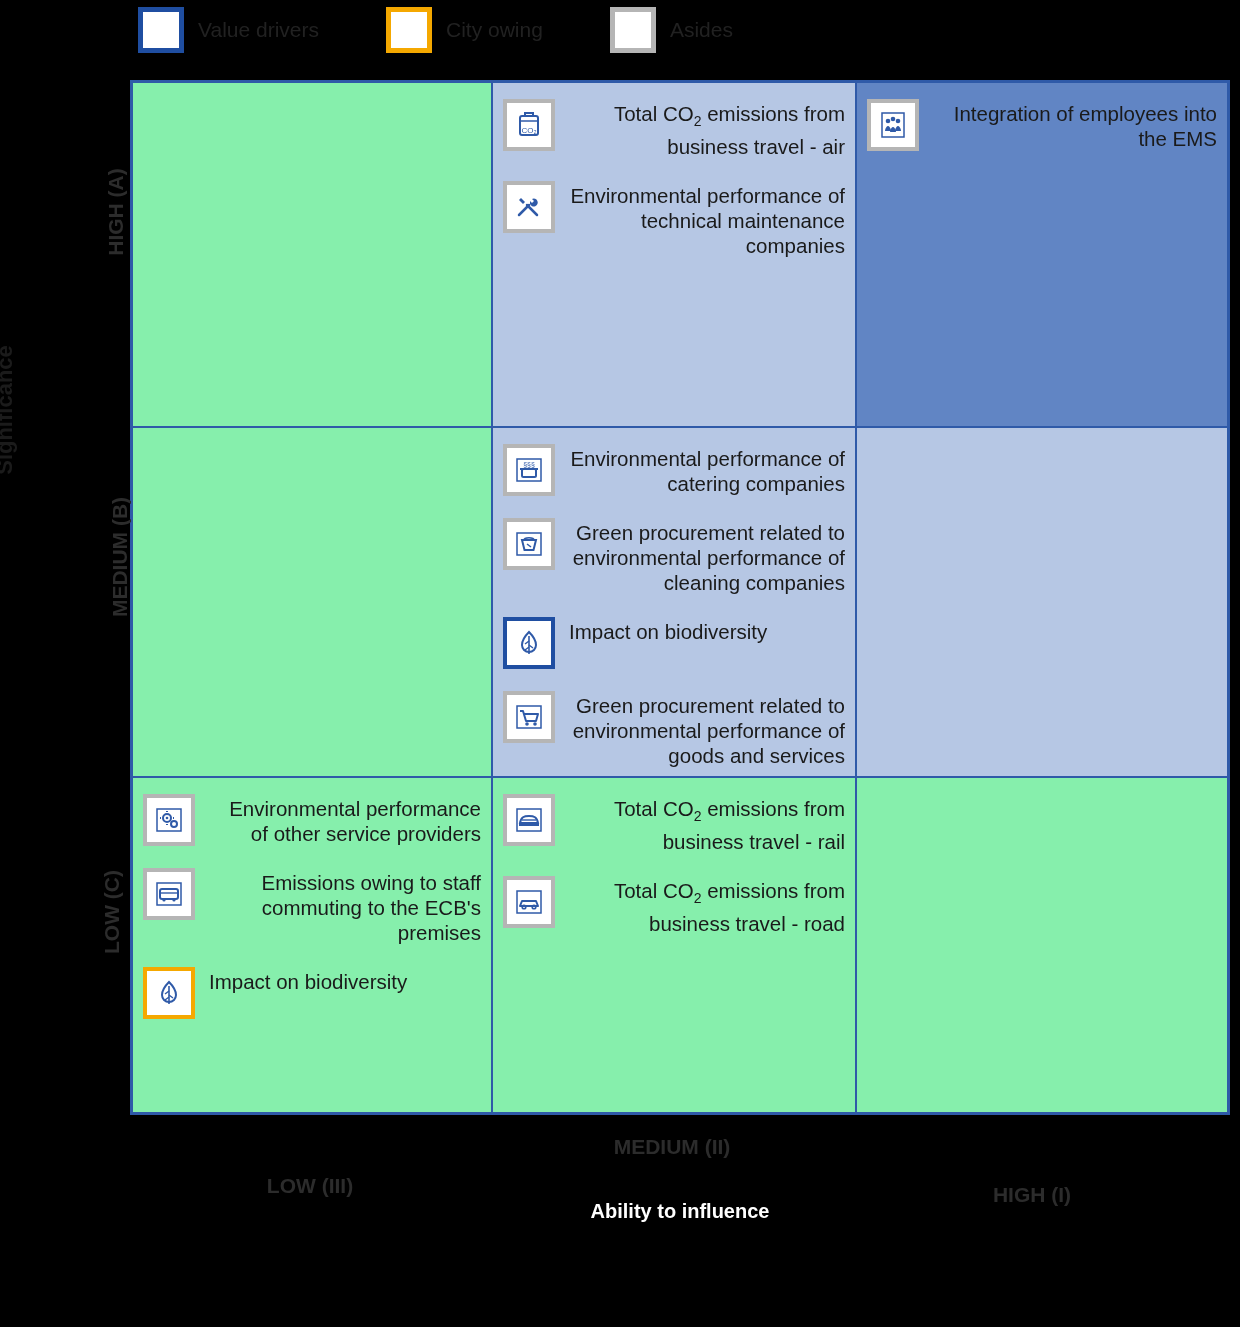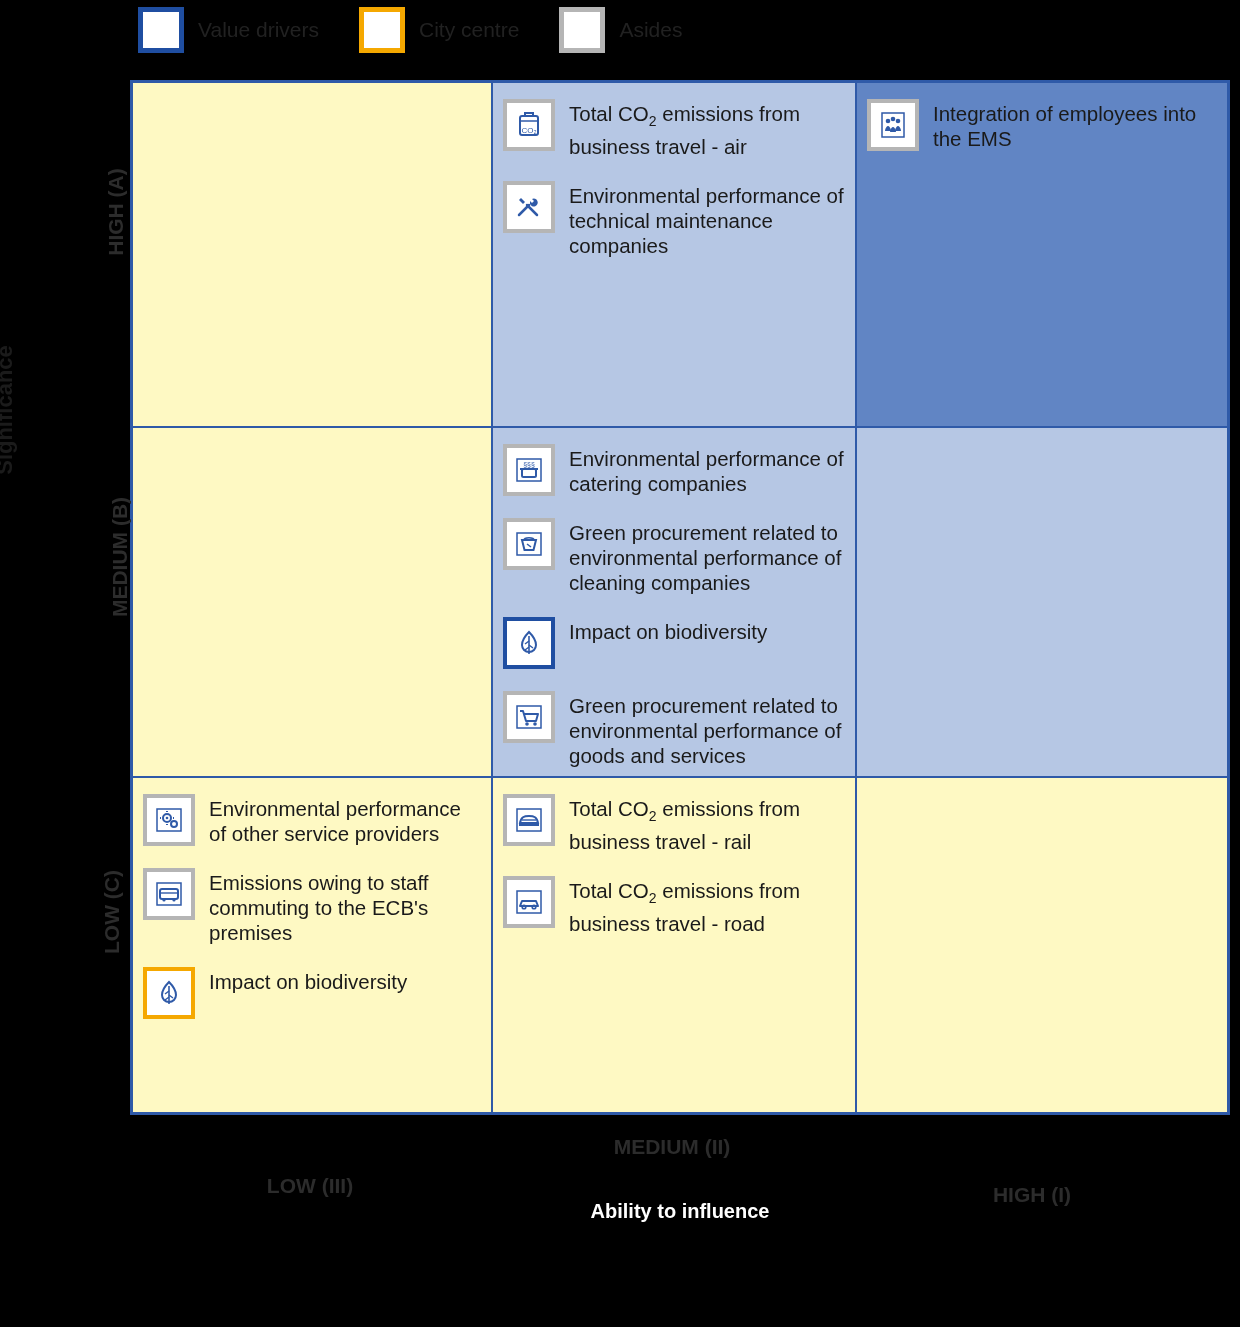--- a/index.html
+++ b/index.html
@@ -18,21 +18,21 @@
 
   
   #legend {
     position: absolute;
     left: 138px;
     top: 5px;
     width: 700px;
     height: 50px;
     display: flex;
     align-items: center;
-    gap: 40px;
+    gap: 67px;
   }
   .legend-item {
     display: flex;
     align-items: center;
     gap: 14px;
   }
   .legend-swatch {
     width: 46px;
     height: 46px;
     background: #ffffff;
@@ -60,36 +60,37 @@
     display: grid;
     grid-template-columns: 360px 364px 372px;
     grid-template-rows: 345px 350px 336px;
   }
   .cell {
     border: 1px solid #2f5aa8;
     box-sizing: border-box;
     padding: 16px 10px 10px 10px;
     position: relative;
   }
-  .c-light  { background: #fef9c3; }
+  .c-light  { background: #86efac; }
   .c-mid    { background: #b6c7e4; }
   .c-dark   { background: #6185c4; }
 
   .entry {
     display: flex;
     align-items: flex-start;
     gap: 14px;
     margin-bottom: 22px;
   }
   .entry:last-child { margin-bottom: 0; }
   .entry-text {
     font-size: 20.5px;
     line-height: 25px;
     color: #1a1a1a;
     padding-top: 2px;
+    text-align: right;
   }
   .entry-text sub { font-size: 14px; }
 
   
   .icon-box {
     width: 52px;
     height: 52px;
     min-width: 52px;
     background: #ffffff;
     border: 4px solid #b5b5b5;
@@ -157,21 +158,21 @@
 </head>
 <body>
 
 <div id="legend">
   <div class="legend-item">
     <span class="legend-swatch blue"></span>
     <span class="legend-label">Value drivers</span>
   </div>
   <div class="legend-item">
     <span class="legend-swatch yellow"></span>
-    <span class="legend-label">City centre</span>
+    <span class="legend-label">City owing</span>
   </div>
   <div class="legend-item">
     <span class="legend-swatch grey"></span>
     <span class="legend-label">Asides</span>
   </div>
 </div>
 
 <div id="matrix">
 
   <div class="cell c-light"></div>

